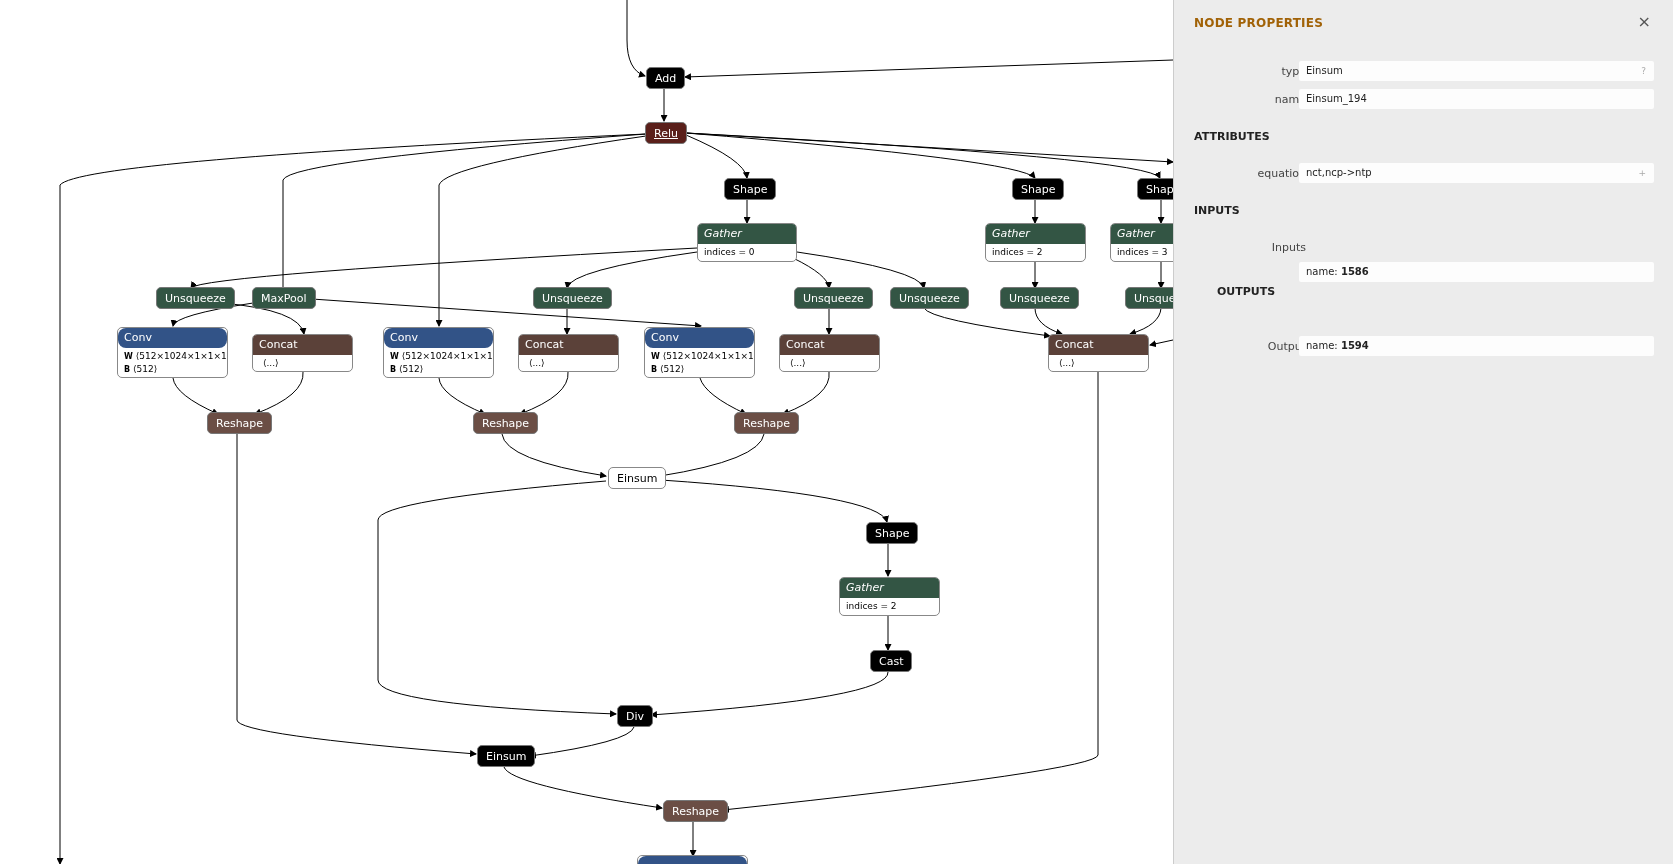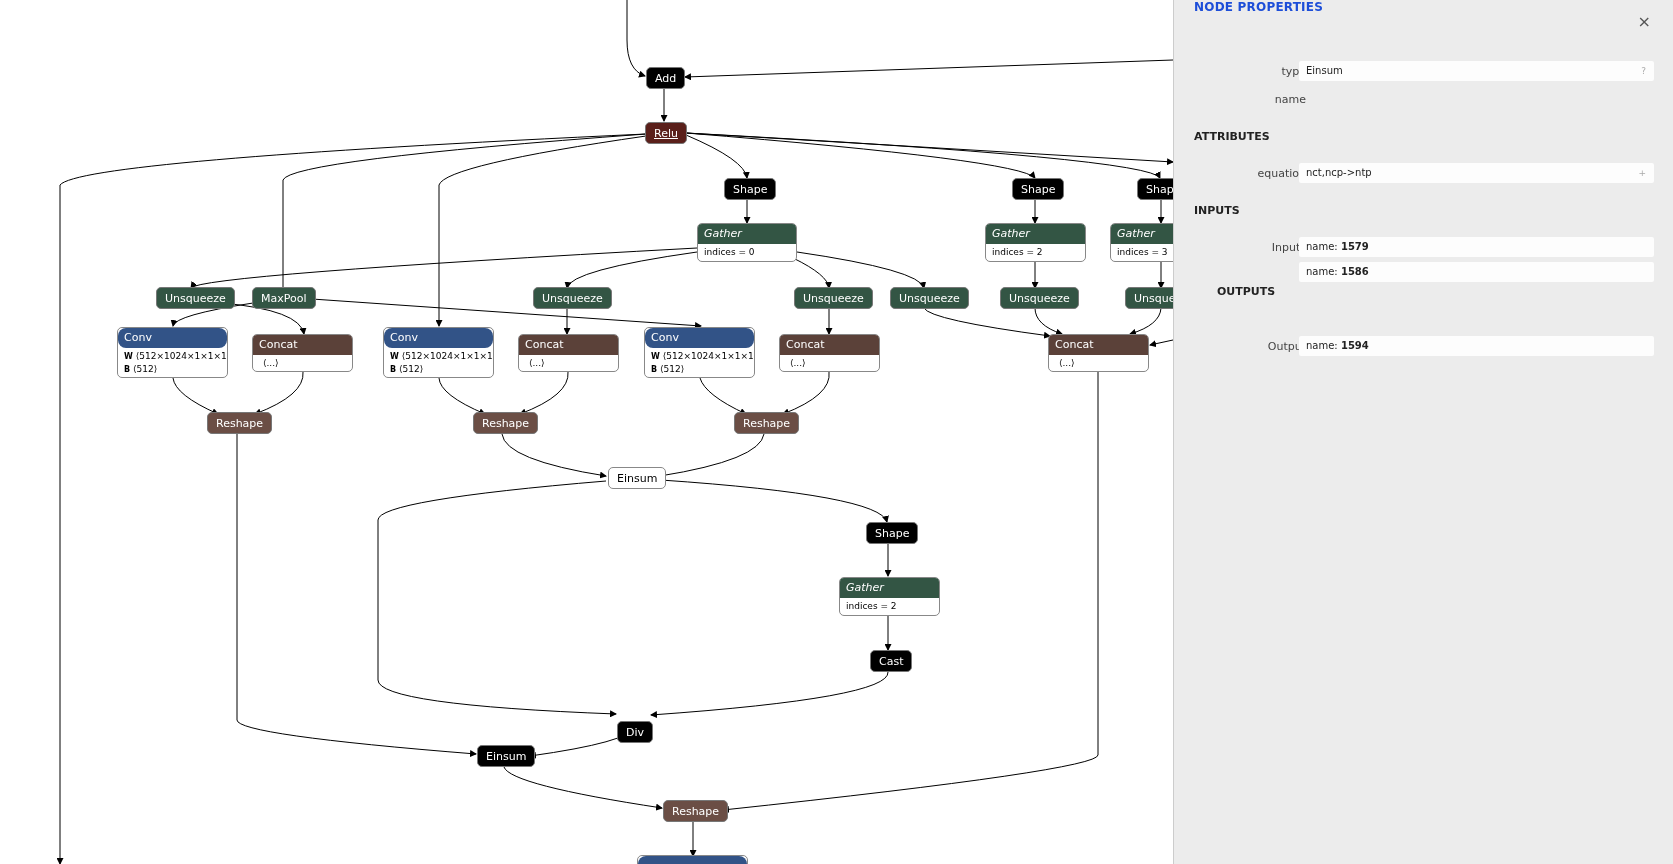--- a/index.html
+++ b/index.html
@@ -14,21 +14,21 @@
   .k-white { background:#fff; color:#000; border:1px solid #888 !important; }
   .node.block { border:1px solid #888; background:#fff; overflow:hidden; }
   .node.block .hdr { height:20px; line-height:20px; padding:0 6px; font-size:11px; color:#fff; }
   .node.block .hdr.blue { background:#325387;border-radius:8px; }
   .node.block .hdr.green { background:#335544;font-style:italic; }
   .node.block .hdr.brown { background:#5b4139; }
   .node.block .body { color:#000; font-size:9px; padding:2px 6px; line-height:12px; }
   .node.block .body b { font-weight:bold; font-size:8px; margin-right:3px; }
   
   #sidebar { position:absolute; left:1173px; top:0; width:500px; height:864px; background:#ececec; border-left:1px solid #ccc; box-sizing:border-box; font-family:"DejaVu Sans", sans-serif; color:#333; }
-  .sb-title { position:absolute; left:20px; top:0; font-size:12px; font-weight:bold; color:#1d4ed8; letter-spacing:0.2px; }
+  .sb-title { position:absolute; left:20px; top:16px; font-size:12px; font-weight:bold; color:#a16207; letter-spacing:0.2px; }
   .sb-close { position:absolute; right:22px; top:12px; font-size:16px; color:#555; cursor:pointer; }
   .sb-section { position:absolute; left:20px; font-size:11px; font-weight:bold; color:#222; }
   .sb-row { position:absolute; left:0; width:500px; height:22px; }
   .sb-label { position:absolute; right:368px; top:4px; font-size:11px; color:#444; text-align:right; }
   .sb-field { position:absolute; left:125px; width:355px; height:20px; background:#fdfdfd; border-radius:2px; font-size:10px; line-height:20px; padding-left:7px; box-sizing:border-box; color:#222; }
   .sb-field .extra { position:absolute; right:8px; top:0; color:#aaa; font-size:9px; }
   .sb-field b { font-weight:bold; }
 </style>
 </head>
 <body>
@@ -160,50 +160,50 @@
   <div class="node simple k-brown" style="left:734px;top:412px;">Reshape</div>
 
   <div class="node simple k-white" style="left:608px;top:467px;">Einsum</div>
 
   <div class="node simple k-black" style="left:866px;top:522px;">Shape</div>
   <div class="node block" style="left:839px;top:577px;width:101px;height:39px;">
     <div class="hdr green">Gather</div>
     <div class="body">indices = 2</div>
   </div>
   <div class="node simple k-black" style="left:870px;top:650px;">Cast</div>
-  <div class="node simple k-black" style="left:617px;top:705px;margin-top:16px;">Div</div>
+  <div class="node simple k-black" style="left:617px;top:705px;">Div</div>
   <div class="node simple k-black" style="left:477px;top:745px;">Einsum</div>
   <div class="node simple k-brown" style="left:663px;top:800px;">Reshape</div>
   <div class="node block" style="left:637px;top:855px;width:111px;height:20px;">
     <div class="hdr blue"></div>
   </div>
 </div>
 
 <div id="sidebar">
   <div class="sb-title">NODE PROPERTIES</div>
   <div class="sb-close">×</div>
 
   <div class="sb-row" style="top:61px;">
     <div class="sb-label">type</div>
     <div class="sb-field"><span>Einsum</span><span class="extra">?</span></div>
   </div>
   <div class="sb-row" style="top:89px;">
     <div class="sb-label">name</div>
+    <div class="sb-field"><span>Einsum_194</span></div>
   </div>
 
   <div class="sb-section" style="top:130px;">ATTRIBUTES</div>
   <div class="sb-row" style="top:163px;">
     <div class="sb-label">equation</div>
     <div class="sb-field"><span>nct,ncp-&gt;ntp</span><span class="extra">+</span></div>
   </div>
 
   <div class="sb-section" style="top:204px;">INPUTS</div>
   <div class="sb-row" style="top:237px;">
     <div class="sb-label">Inputs</div>
-    <div class="sb-field"><span>name: </span><b>1579</b></div>
   </div>
   <div class="sb-row" style="top:262px;">
     <div class="sb-field"><span>name: </span><b>1586</b></div>
   </div>
 
   <div class="sb-section" style="top:285px;margin-left:23px;">OUTPUTS</div>
   <div class="sb-row" style="top:336px;">
     <div class="sb-label">Output</div>
     <div class="sb-field"><span>name: </span><b>1594</b></div>
   </div>

